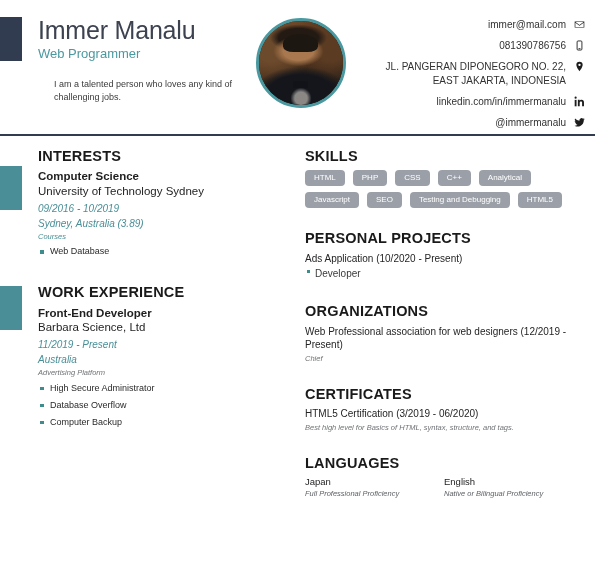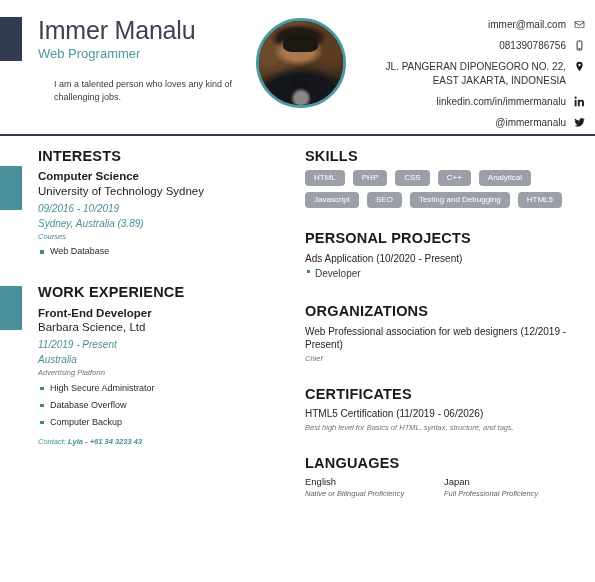--- a/index.html
+++ b/index.html
@@ -427,24 +427,20 @@
         <div class="meta-row">
           <span>11/2019 - Present</span>
           <span>Australia</span>
         </div>
         <div class="meta-line muted">Advertising Platform</div>
         <ul class="bullets">
           <li>High Secure Administrator</li>
           <li>Database Overflow</li>
           <li>Computer Backup</li>
         </ul>
-        <div class="contact-note">
-          <span>Contact:</span>
-          <b>Lyla - +61 34 3233 43</b>
-        </div>
       </div>
     </div>
 
     <div class="col-right">
 
       <div class="r-section" style="margin-bottom:22px;">
         <h2 class="section-title">SKILLS</h2>
         <div class="chips">
           <span class="chip">HTML</span>
           <span class="chip">PHP</span>
@@ -467,34 +463,34 @@
       </div>
 
       <div class="r-section" style="margin-bottom:22px;">
         <h2 class="section-title">ORGANIZATIONS</h2>
         <p class="r-text">Web Professional association for web designers (12/2019 - Present)</p>
         <p class="r-sub">Chief</p>
       </div>
 
       <div class="r-section" style="margin-bottom:22px;">
         <h2 class="section-title">CERTIFICATES</h2>
-        <p class="r-text">HTML5 Certification (11/2019 - 06/2026)</p>
+        <p class="r-text">HTML5 Certification (3/2019 - 06/2020)</p>
         <p class="r-sub">Best high level for Basics of HTML, syntax, structure, and tags.</p>
       </div>
 
       <div class="r-section" style="margin-bottom:22px;">
         <h2 class="section-title">LANGUAGES</h2>
         <div class="lang-grid">
           <div class="lang-col">
+            <div class="lang-name">Japan</div>
+            <div class="lang-level">Full Professional Proficiency</div>
+          </div>
+          <div class="lang-col">
             <div class="lang-name">English</div>
             <div class="lang-level">Native or Bilingual Proficiency</div>
           </div>
-          <div class="lang-col">
-            <div class="lang-name">Japan</div>
-            <div class="lang-level">Full Professional Proficiency</div>
-          </div>
         </div>
       </div>
 
 
     </div>
   </div>
 </div>
 
 </body></html>

